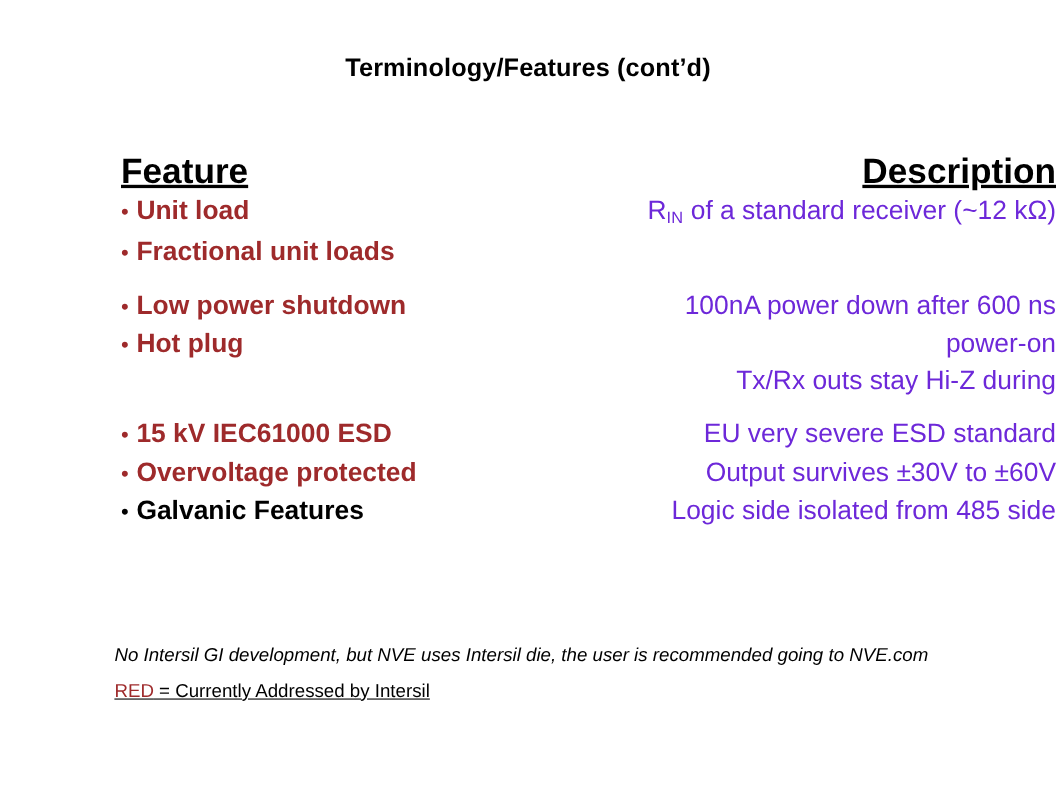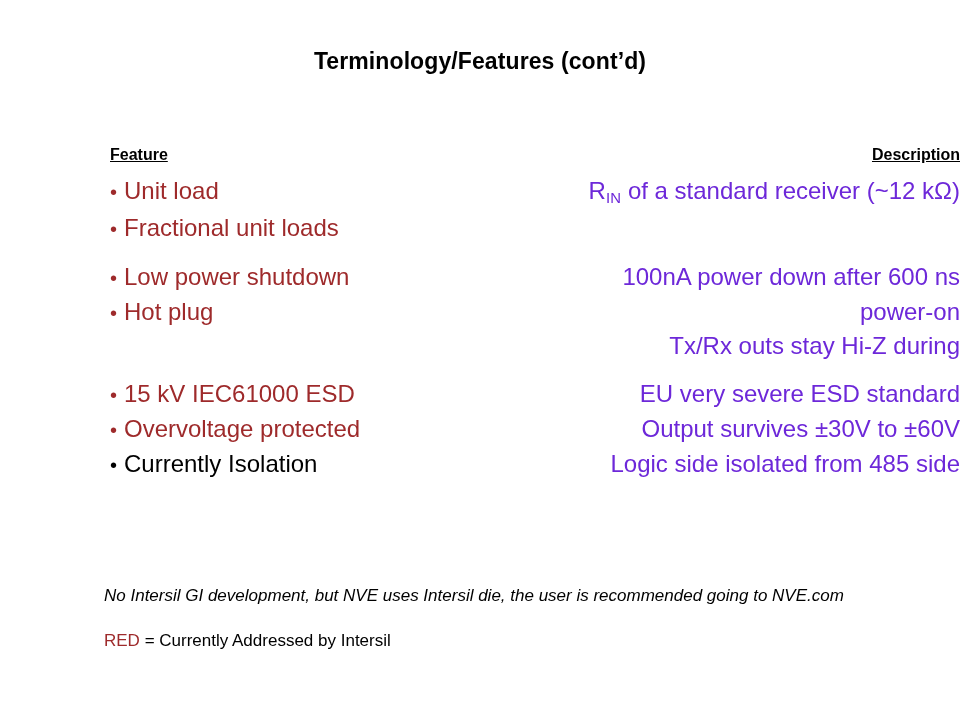--- a/index.html
+++ b/index.html
@@ -67,21 +67,21 @@
   }
 
   
   .header-row {
     margin-bottom: 4px;
   }
   .header-row .col-feature {
     padding-left: 110px;
   }
   .hdr {
-    font-size: 16px;
+    font-size: 32px;
     font-weight: bold;
     text-decoration: underline;
     color: #000000;
     display: inline-block;
     line-height: 30px;
   }
 
   
   .feat {
     display: flex;
@@ -96,20 +96,21 @@
   }
   .bullet {
     display: inline-block;
     width: 14px;
     min-width: 14px;
     font-size: 20px;
     line-height: 34px;
   }
   .feat-label {
     display: inline-block;
+    font-weight: bold;
   }
 
   
   .desc {
     font-size: 24px;
     line-height: 34px;
     color: #6d28d9;
   }
   .desc .line {
     display: block;
@@ -135,24 +136,25 @@
     top: 584px;
     width: 790px;
   }
   .footer-note {
     font-size: 17px;
     line-height: 23px;
     color: #000000;
     font-style: italic;
   }
   .footer-legend {
-    margin-top: 22px;
+    margin-top: 10px;
     font-size: 17px;
     line-height: 23px;
     color: #000000;
+    text-decoration: underline;
   }
   .legend-red {
     color: #9E2A2B;
   }
 </style>
 </head>
 <body>
 
 <div class="slide">
 
@@ -241,21 +243,21 @@
           <div class="col-desc">
             <div class="desc">
               <span class="line">Output survives ±30V to ±60V</span>
             </div>
           </div>
         </div>
         <div class="row">
           <div class="col-feature">
             <div class="feat black">
               <span class="bullet">•</span>
-              <span class="feat-label">Currently Isolation</span>
+              <span class="feat-label">Galvanic Features</span>
             </div>
           </div>
           <div class="col-desc">
             <div class="desc">
               <span class="line">Logic side isolated from 485 side</span>
             </div>
           </div>
         </div>
       </div>
 

